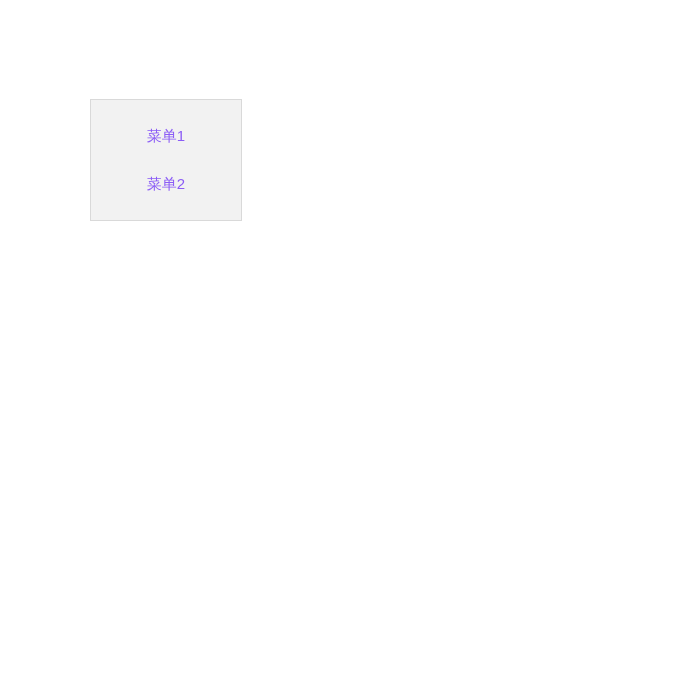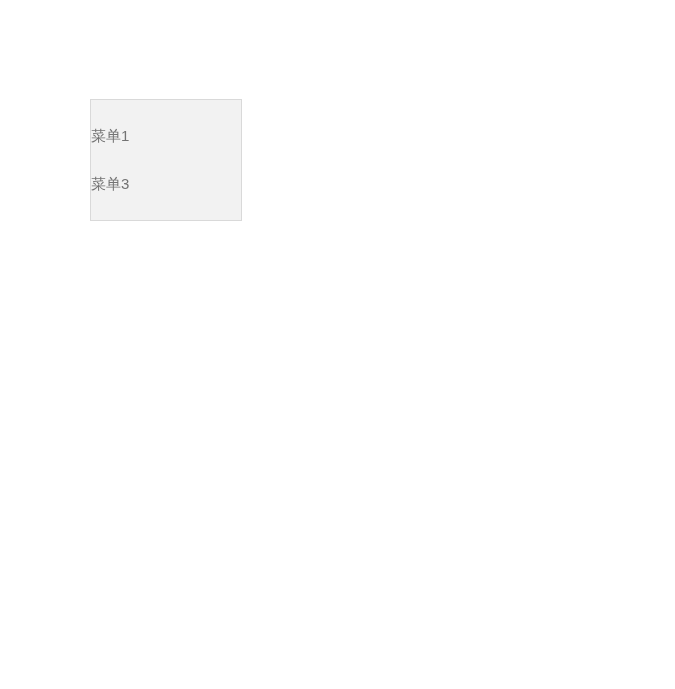--- a/index.html
+++ b/index.html
@@ -20,28 +20,29 @@
       top: 99px;
       width: 152px;
       background: #f2f2f2;
       border: 1px solid #d9d9d9;
       padding-top: 12px;
       padding-bottom: 12px;
     }
     .menu-item {
       height: 48px;
       line-height: 48px;
+      text-align: center;
       font-size: 15px;
-      color: #737373;
+      color: #8b5cf6;
       cursor: pointer;
     }
   </style>
 </head>
 <body>
 
 <div class="menu">
   <div class="menu-item">
     <span>菜单1</span>
   </div>
   <div class="menu-item">
-    <span>菜单3</span>
+    <span>菜单2</span>
   </div>
 </div>
 
 </body></html>

